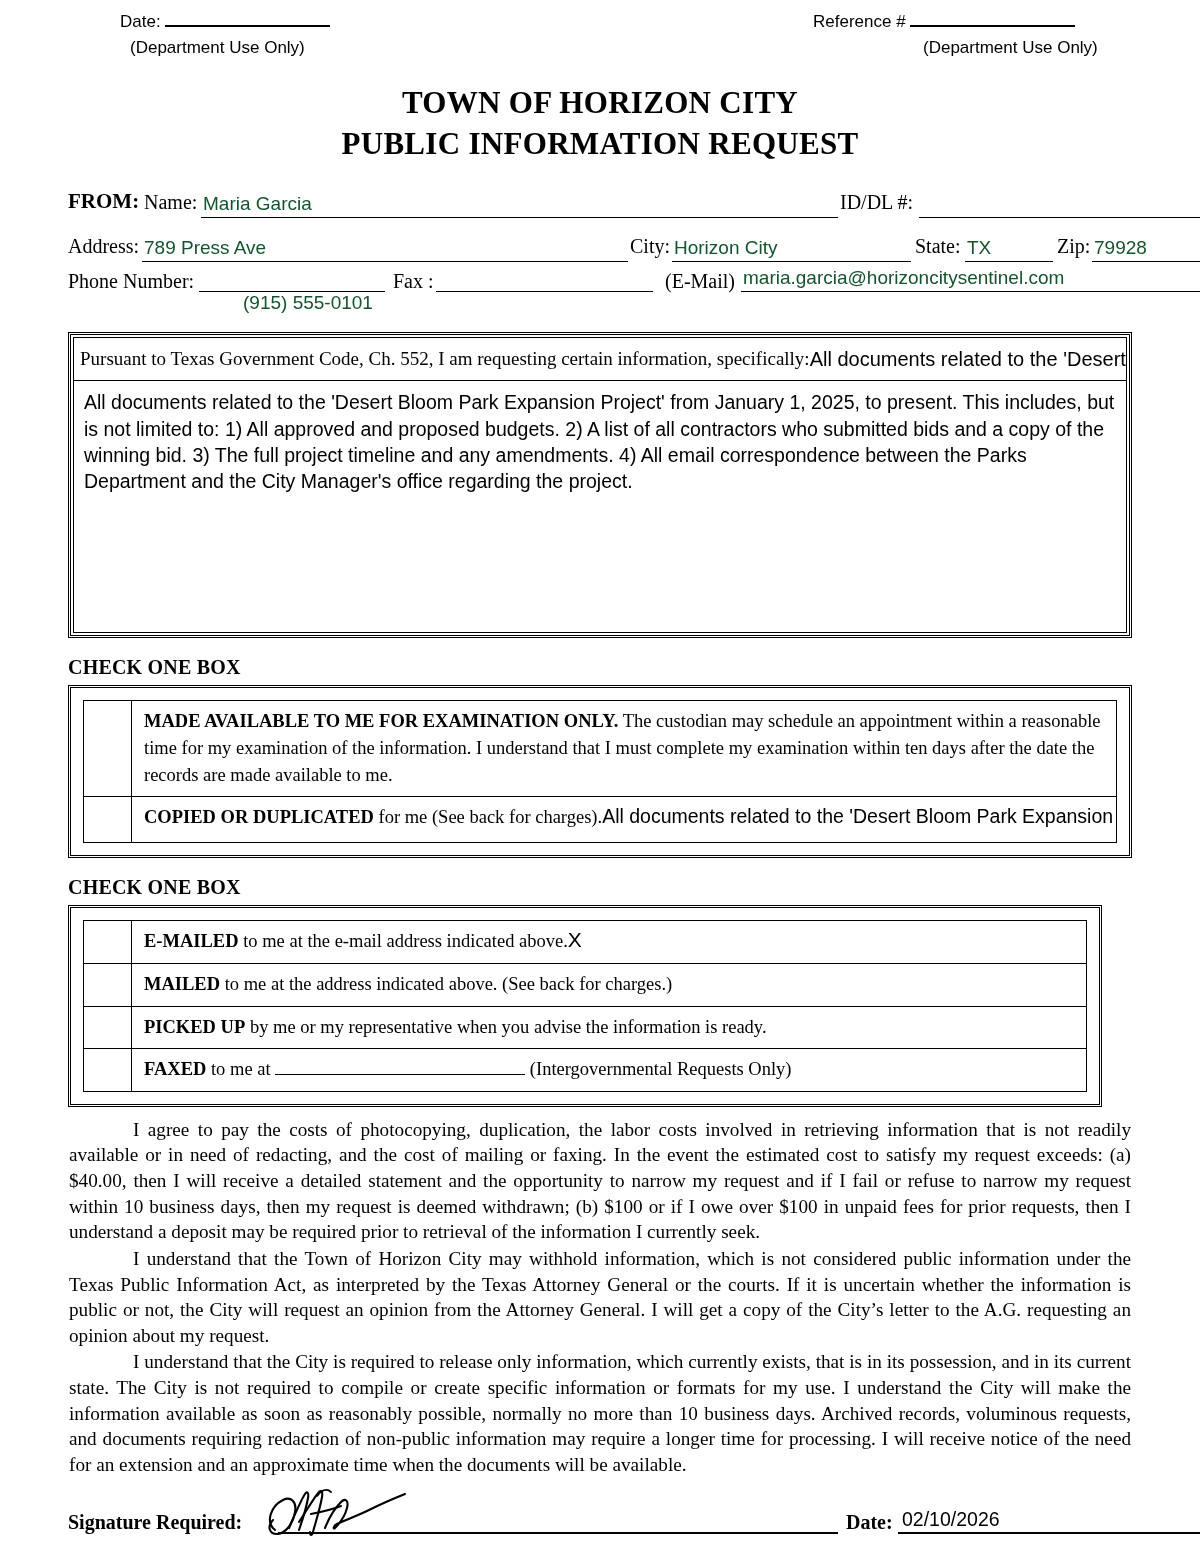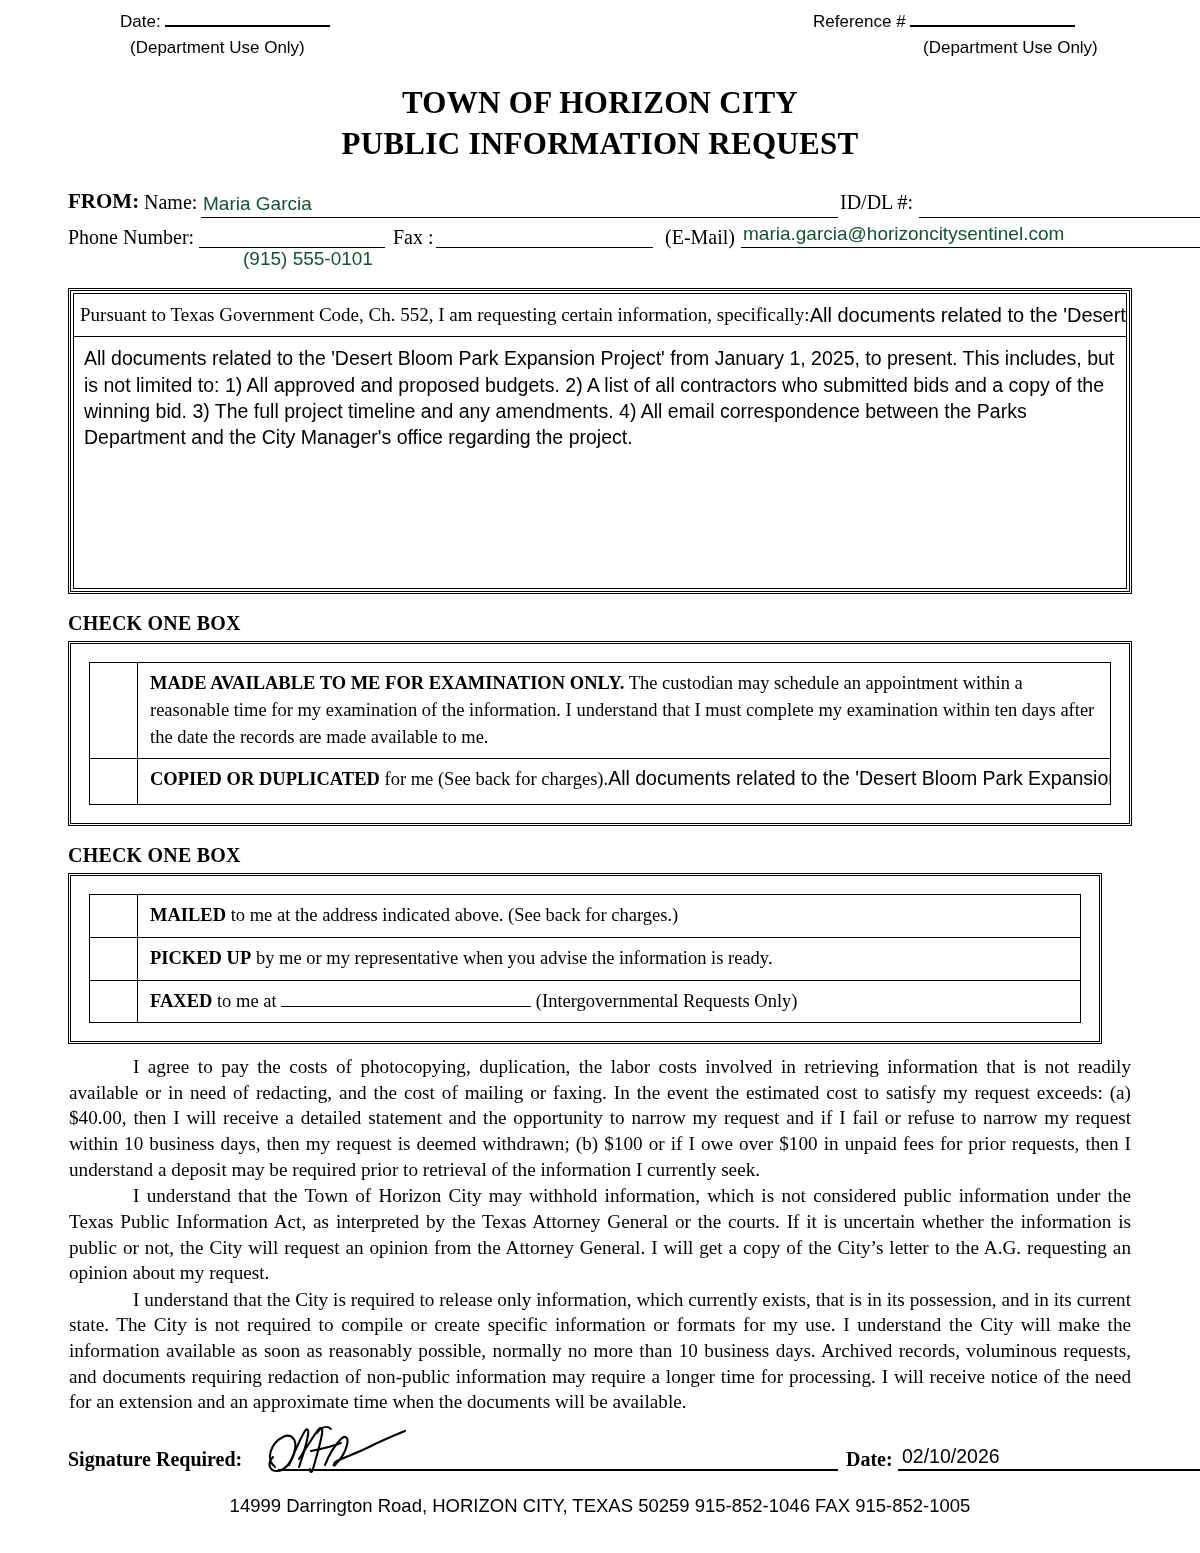--- a/index.html
+++ b/index.html
@@ -139,21 +139,21 @@
 
   
   .checkhead {
     font-weight: bold;
     font-size: 20px;
     margin: 18px 0 6px 0;
     letter-spacing: .2px;
   }
   .tbl {
     border: 3px double #000;
-    padding: 18px;
+    padding: 12px;
   }
   .tbl-inner {
     border: 1.5px solid #000;
     border-bottom: none;
   }
   .trow {
     display: flex;
     border-bottom: 1.5px solid #000;
   }
   .cbcell {
@@ -285,20 +285,38 @@
       <span class="abs lbl" style="left:76px;bottom:8px">Name:</span>
       <span class="abs underline-seg" style="left:133px;bottom:4px;width:637px;">
         <span class="fill">Maria Garcia</span>
       </span>
       <span class="abs lbl" style="left:772px;bottom:8px">ID/DL #:</span>
       <span class="abs underline-seg" style="left:851px;bottom:4px;width:281px;">
         <span class="fill"></span>
       </span>
     </div>
 
+    <div class="frow">
+      <span class="abs lbl" style="left:0;bottom:8px">Address:</span>
+      <span class="abs underline-seg" style="left:74px;bottom:4px;width:486px;">
+        <span class="fill">789 Press Ave</span>
+      </span>
+      <span class="abs lbl" style="left:562px;bottom:8px">City:</span>
+      <span class="abs underline-seg" style="left:604px;bottom:4px;width:239px;">
+        <span class="fill">Horizon City</span>
+      </span>
+      <span class="abs lbl" style="left:847px;bottom:8px">State:</span>
+      <span class="abs underline-seg" style="left:897px;bottom:4px;width:88px;">
+        <span class="fill">TX</span>
+      </span>
+      <span class="abs lbl" style="left:989px;bottom:8px">Zip:</span>
+      <span class="abs underline-seg" style="left:1024px;bottom:4px;width:108px;">
+        <span class="fill">79928</span>
+      </span>
+    </div>
 
     <div class="frow" style="height:62px">
       <span class="abs lbl" style="left:0;top:4px">Phone Number:</span>
       <span class="abs underline-seg" style="left:131px;top:0;width:186px;height:26px;"></span>
       <span class="abs fill" style="left:175px;top:26px">(915) 555-0101</span>
       <span class="abs lbl" style="left:325px;top:4px">Fax :</span>
       <span class="abs underline-seg" style="left:368px;top:0;width:217px;height:26px;">
         <span class="fill"></span>
       </span>
       <span class="abs lbl" style="left:597px;top:4px">(E-Mail)</span>
@@ -342,20 +360,29 @@
         </div>
       </div>
 
     </div>
   </div>
 
   <div class="checkhead">CHECK ONE BOX</div>
   <div class="tbl" style="width:1034px">
     <div class="tbl-inner">
 
+      <div class="trow t2r">
+        <div class="cbcell">
+          <span class="xmark"></span>
+        </div>
+        <div class="txtcell nowrapcell">
+          <span class="t"><b>E-MAILED</b>
+          <span>to me at the e-mail address indicated above.</span></span><span class="xmark">X</span>
+        </div>
+      </div>
 
       <div class="trow t2r">
         <div class="cbcell">
           <span class="xmark"></span>
         </div>
         <div class="txtcell nowrapcell">
           <span class="t"><b>MAILED</b>
           <span>to me at the address indicated above.  (See back for charges.)</span></span>
         </div>
       </div>

